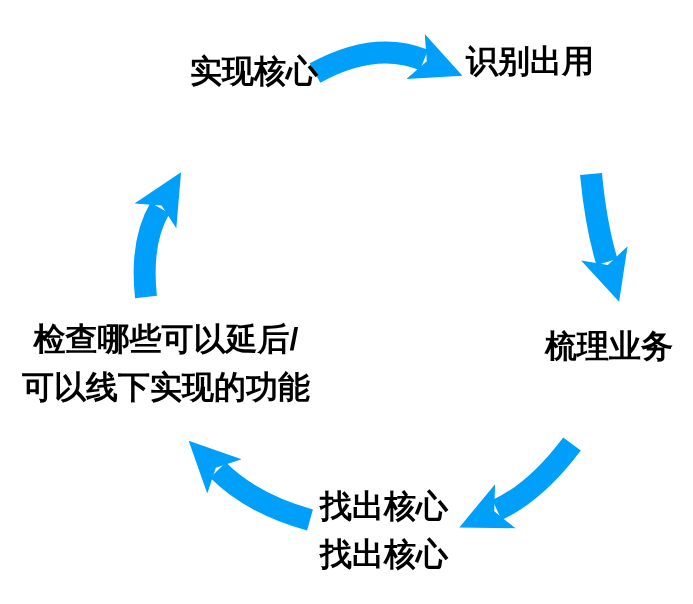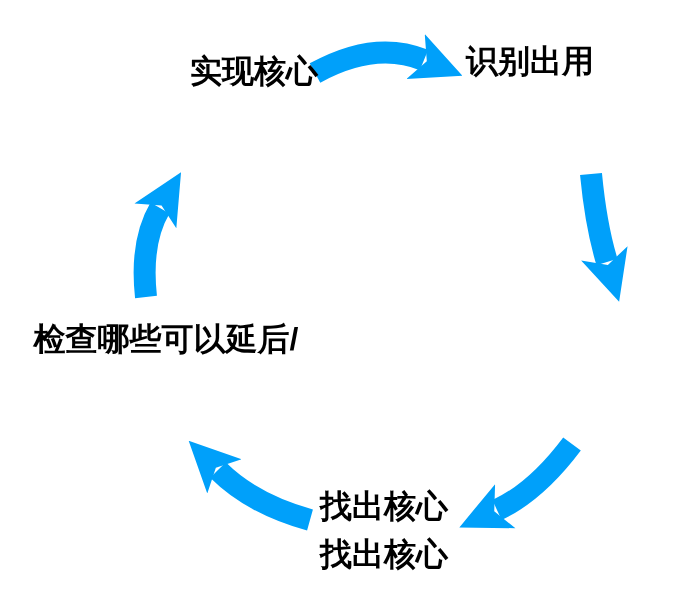--- a/index.html
+++ b/index.html
@@ -68,24 +68,26 @@
 
   <div class="node" style="left:254px; top:47px;">
     <span class="line">实现核心</span>
   </div>
 
   <div class="node" style="left:530px; top:37px;">
     <span class="line">识别出用</span>
   </div>
 
   <div class="node" style="left:609px; top:322px;">
+    <span class="line">梳理业务</span>
   </div>
 
   <div class="node" style="left:384px; top:482px;">
     <span class="line">找出核心</span>
     <span class="line">找出核心</span>
   </div>
 
   <div class="node" style="left:158px; top:315px;margin-left:8px;">
     <span class="line">检查哪些可以延后/</span>
+    <span class="line">可以线下实现的功能</span>
   </div>
 
 </div>
 
 </body></html>

